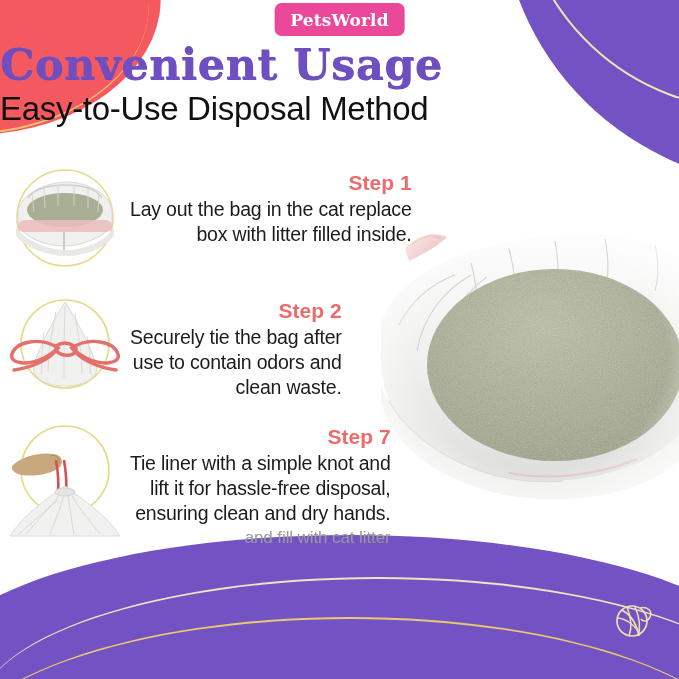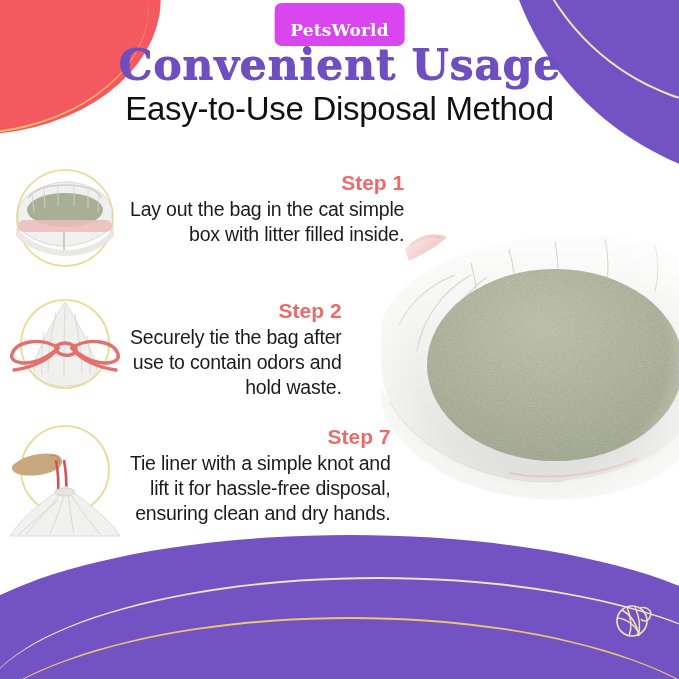--- a/index.html
+++ b/index.html
@@ -96,39 +96,39 @@
     width: 46px;
     height: 46px;
   }
 
   
   #logo-badge {
     position: absolute;
     left: 50%;
     transform: translateX(-50%);
     top: 3px;
-    background: #d946ef;
+    background: #ec4899;
     color: #ffffff;
     border-radius: 7px;
-    padding: 17px 16px 6px 16px;
+    padding: 7px 16px 6px 16px;
     font-family: "DejaVu Serif", serif;
     font-weight: bold;
     font-size: 17px;
     letter-spacing: 0.2px;
     white-space: nowrap;
     z-index: 6;
   }
 
   
   #title-block {
     position: absolute;
     top: 42px;
     left: 0;
     width: 679px;
-    text-align: center;
+    text-align: left;
     z-index: 5;
   }
   #page-title {
     font-family: "DejaVu Serif", serif;
     font-weight: bold;
     font-size: 43px;
     color: #6f4fc0;
     letter-spacing: 0.5px;
     line-height: 1.04;
     margin: 0;
@@ -292,21 +292,21 @@
             <path d="M88 31 L88 50"></path>
               <path d="M99 36 L98 54"></path>
           </g>
           <rect x="18" y="62" width="94" height="12" rx="6" fill="#ecbcbc" opacity="0.85"></rect>
           <path d="M16 70 C 30 86, 52 92, 66 92 C 84 92, 104 84, 114 70 L114 78 C 102 92, 84 98, 66 98 C 48 98, 26 90, 16 78 Z" fill="#e8e8e5"></path>
           <path d="M64 74 L64 92" stroke="#cbcbc7" stroke-width="2"></path>
         </svg>
       </div>
       <div class="step-text">
         <p class="step-heading">Step 1</p>
-        <p class="step-body">Lay out the bag in the cat simple</p>
+        <p class="step-body">Lay out the bag in the cat replace</p>
         <p class="step-body">box with litter filled inside.</p>
       </div>
     </div>
 
     <div class="step-row" id="step-row-2">
       <div class="step-icon-wrap">
         <svg class="step-icon-svg" width="130" height="120" viewBox="0 0 130 120">
           <circle cx="65" cy="58" r="44" fill="none" stroke="#e8d98a" stroke-width="1.6"></circle>
           <path d="M65 16 C 74 30, 88 54, 96 78 C 100 92, 84 100, 65 100 C 46 100, 30 92, 34 78 C 42 54, 56 30, 65 16 Z" fill="#f0f0ef" stroke="#dadad7" stroke-width="1"></path>
           <g stroke="#d6d6d2" stroke-width="0.9" fill="none">
@@ -323,21 +323,21 @@
             <path d="M58 62 C 50 74, 30 82, 14 84"></path>
             <path d="M72 62 C 80 74, 100 82, 116 84"></path>
             <path d="M56 60 C 62 56, 68 56, 74 60 C 78 63, 76 68, 70 69 C 64 70, 58 68, 56 64 Z"></path>
           </g>
         </svg>
       </div>
       <div class="step-text">
         <p class="step-heading">Step 2</p>
         <p class="step-body">Securely tie the bag after</p>
         <p class="step-body">use to contain odors and</p>
-        <p class="step-body">hold waste.</p>
+        <p class="step-body">clean waste.</p>
       </div>
     </div>
 
     <div class="step-row" id="step-row-3">
       <div class="step-icon-wrap">
         <svg class="step-icon-svg" width="130" height="126" viewBox="0 0 130 126">
           <circle cx="65" cy="58" r="44" fill="none" stroke="#e8d98a" stroke-width="1.6"></circle>
 
           <path d="M14 52 C 24 44, 40 40, 54 42 C 62 43, 64 50, 60 55 C 52 62, 32 66, 18 62 C 12 60, 10 55, 14 52 Z" fill="#c9a880"></path>
           <path d="M50 44 C 56 42, 60 46, 59 52" fill="none" stroke="#b4936c" stroke-width="1.2"></path>
@@ -356,20 +356,21 @@
             <path d="M58 88 C 44 100, 28 114, 18 123"></path>
           </g>
           <ellipse cx="65" cy="80" rx="10" ry="4" fill="#e4e4e1" stroke="#d0d0cc" stroke-width="0.9"></ellipse>
         </svg>
       </div>
       <div class="step-text">
         <p class="step-heading">Step 7</p>
         <p class="step-body">Tie liner with a simple knot and</p>
         <p class="step-body">lift it for hassle-free disposal,</p>
         <p class="step-body">ensuring clean and dry hands.</p>
+        <p class="step-note">and fill with cat litter</p>
       </div>
     </div>
 
   </div>
 
   <div class="deco" id="deco-bottom"></div>
   <div class="deco" id="deco-bottom-arc"></div>
   <div class="deco" id="deco-bottom-gold-arc"></div>
 
   <svg class="deco" id="yarn-ball-icon" viewBox="0 0 46 46">

